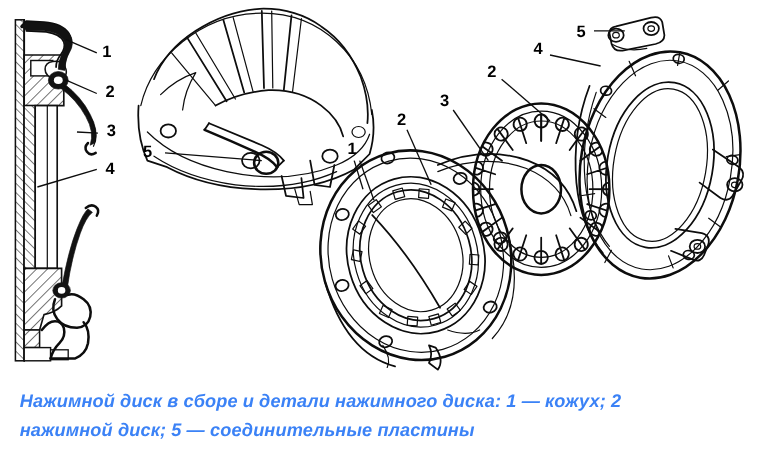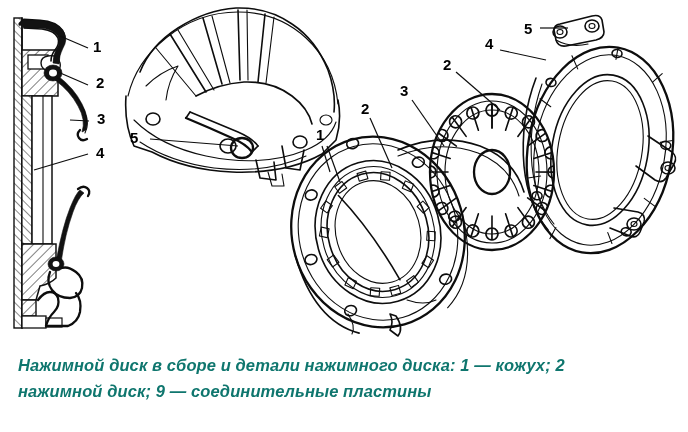--- a/index.html
+++ b/index.html
@@ -37,21 +37,21 @@
     left: 18px;
     top: 352px;
     width: 656px;
   }
   .caption-line {
     font-family: "Liberation Sans", sans-serif;
     font-size: 16.5px;
     font-weight: bold;
     font-style: italic;
     line-height: 26px;
-    color: #0f766e;
+    color: #3b82f6;
     letter-spacing: 0.1px;
     white-space: nowrap;
   }
   .lbl {
     font-family: "Liberation Sans", sans-serif;
     font-size: 15px;
     font-weight: bold;
     fill: #000000;
   }
   .ink {
@@ -396,16 +396,16 @@
       <text class="lbl" x="400" y="96">3</text>
       <text class="lbl" x="443" y="70">2</text>
       <text class="lbl" x="485" y="49">4</text>
       <text class="lbl" x="524" y="34">5</text>
 
     </svg>
   </div>
 
   <div id="caption-block">
     <div class="caption-line">Нажимной диск в сборе и детали нажимного диска: 1 — кожух; 2</div>
-    <div class="caption-line">нажимной диск; 9 — соединительные пластины</div>
+    <div class="caption-line">нажимной диск; 5 — соединительные пластины</div>
   </div>
 
 </div>
 
 </body></html>

